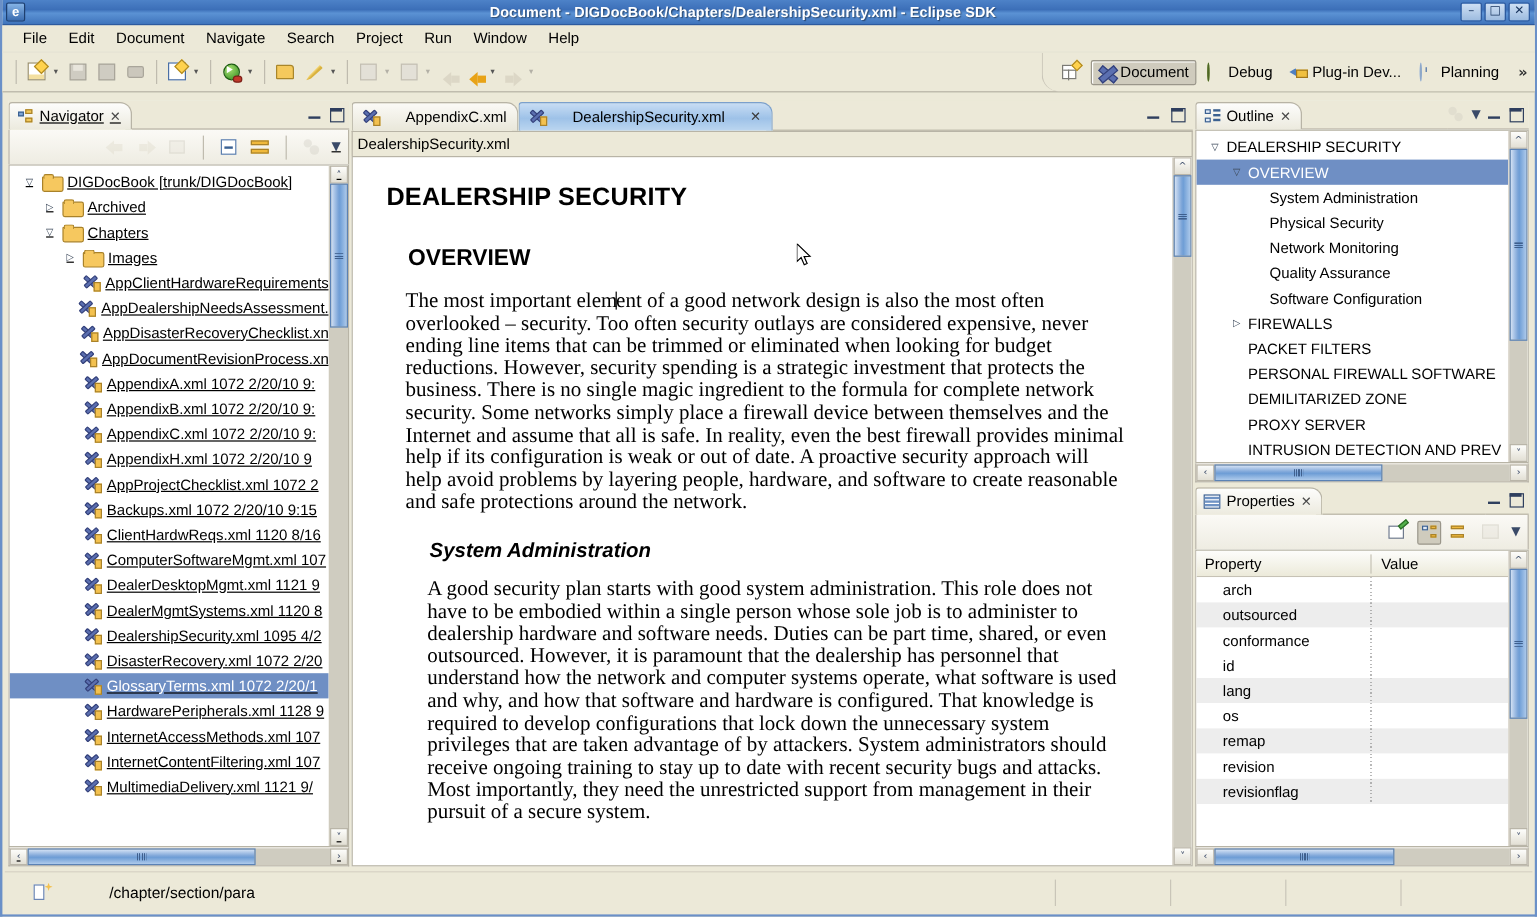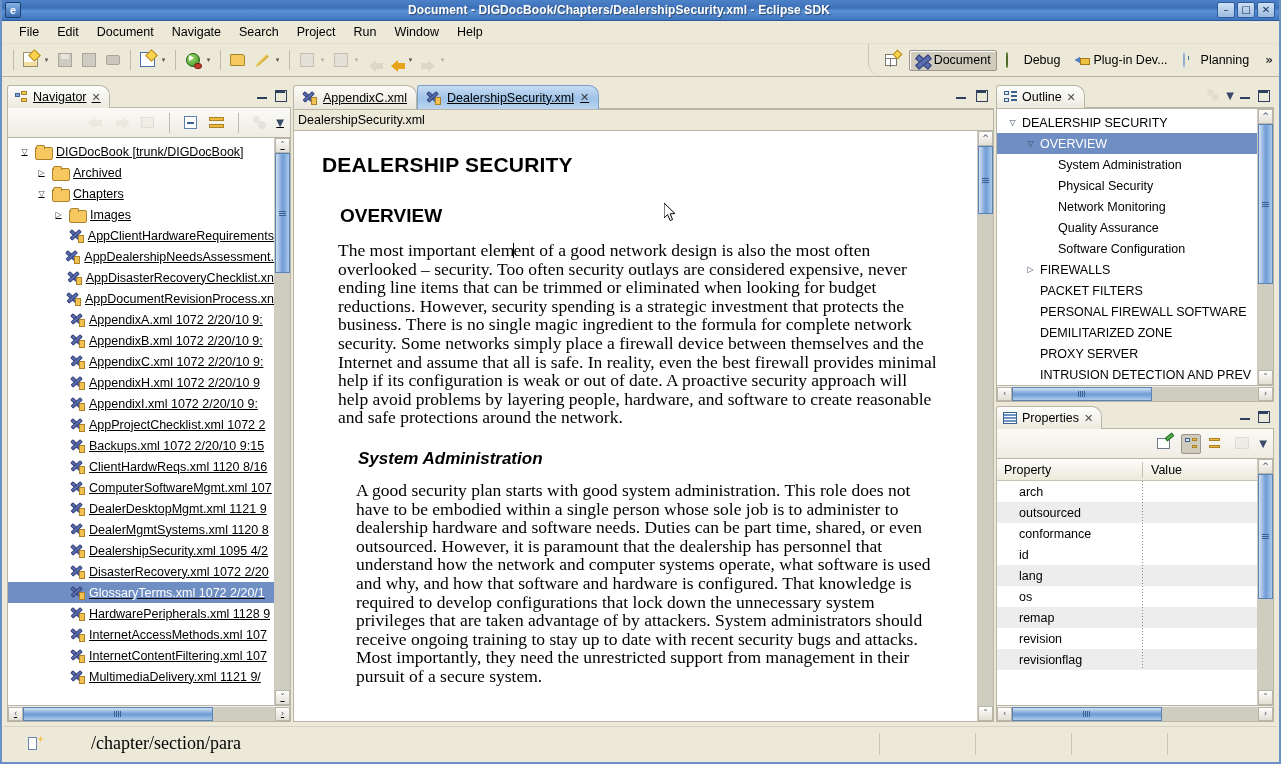--- a/index.html
+++ b/index.html
@@ -312,26 +312,25 @@
   
   .col-left { width: 284px; display:flex; flex-direction:column;text-decoration:underline; }
 
   
   .col-center { flex: 1; display:flex; flex-direction:column; min-width:0;}
   .editor-tabrow {
     height: 25px; display: flex; align-items: flex-end;
     background: #ece9d8; position: relative;
   }
   .etab {
-    display:flex;align-items:center;gap:6px;
+    display:flex;align-items:center;gap:21px;
     height:24px;padding:0 9px 0 7px; font-size:12.5px;
     border:1px solid #b8b4a6;border-bottom:none;border-radius:3px 10px 0 0;
     background:linear-gradient(180deg,#fbfaf6,#e9e7da);
     position:relative;
-    text-decoration:underline;
   }
   .etab.active {
     background: linear-gradient(180deg,#c8ddf4 0%,#9ec2e8 55%,#bcd6f0 100%);
     border-color:#7ba0cc; z-index:3;
     font-weight: normal;
   }
   .etab .close{font-size:11px;color:#3b3b3b;font-family:"DejaVu Sans",sans-serif;}
   .etab-fill{flex:1;height:24px;border-bottom:1px solid #b8b4a6;}
   .etab-tools{display:flex;align-items:center;gap:6px;height:24px;padding:0 6px 3px 0;border-bottom:1px solid #b8b4a6;}
   .editor-pathbar{
@@ -408,21 +407,21 @@
     position:absolute; left:2px; right:2px; bottom:2px; height:34px;
     background:#ece9d8; display:flex; align-items:center;
     border-top:1px solid #d6d2c4;
   }
   .sb-icon{
     width:18px;height:16px;position:relative;margin-left:22px;
   }
   .sb-icon .pg{position:absolute;left:2px;top:1px;width:9px;height:13px;background:#fff;border:1px solid #6b86b5;}
   .sb-icon .st{position:absolute;right:0;top:0;width:7px;height:7px;background:#f3c14f;
     clip-path:polygon(50% 0,62% 38%,100% 50%,62% 62%,50% 100%,38% 62%,0 50%,38% 38%);}
-  .sb-text{margin-left:47px;font-size:18px;font-family:Liberation Serif, serif;}
+  .sb-text{margin-left:47px;font-size:13px;}
   .sb-fields{display:flex;align-items:center;height:100%;margin-left:auto;}
   .sb-field{width:96px;height:22px;border-left:1px solid #c9c5b8;}
   .sb-field.last{width:110px;}
 </style>
 </head>
 <body>
 
 <div class="app">
 
   <div class="titlebar">
@@ -707,30 +706,20 @@
             </div>
             <div class="trow">
               <span class="ind" style="width: 34px;"></span>
               <span class="twist empty"></span>
               <span class="xmlicon">
                 <i class="x1"></i>
                 <i class="x2"></i>
                 <i class="tag"></i>
               </span>
               <span>AppendixH.xml 1072  2/20/10 9</span>
-            </div>
-            <div class="trow">
-              <span class="ind" style="width: 34px;"></span>
-              <span class="twist empty"></span>
-              <span class="xmlicon">
-                <i class="x1"></i>
-                <i class="x2"></i>
-                <i class="tag"></i>
-              </span>
-              <span>AppendixI.xml 1072  2/20/10 9:</span>
             </div>
             <div class="trow">
               <span class="ind" style="width: 34px;"></span>
               <span class="twist empty"></span>
               <span class="xmlicon">
                 <i class="x1"></i>
                 <i class="x2"></i>
                 <i class="tag"></i>
               </span>
               <span>AppProjectChecklist.xml 1072  2</span>

